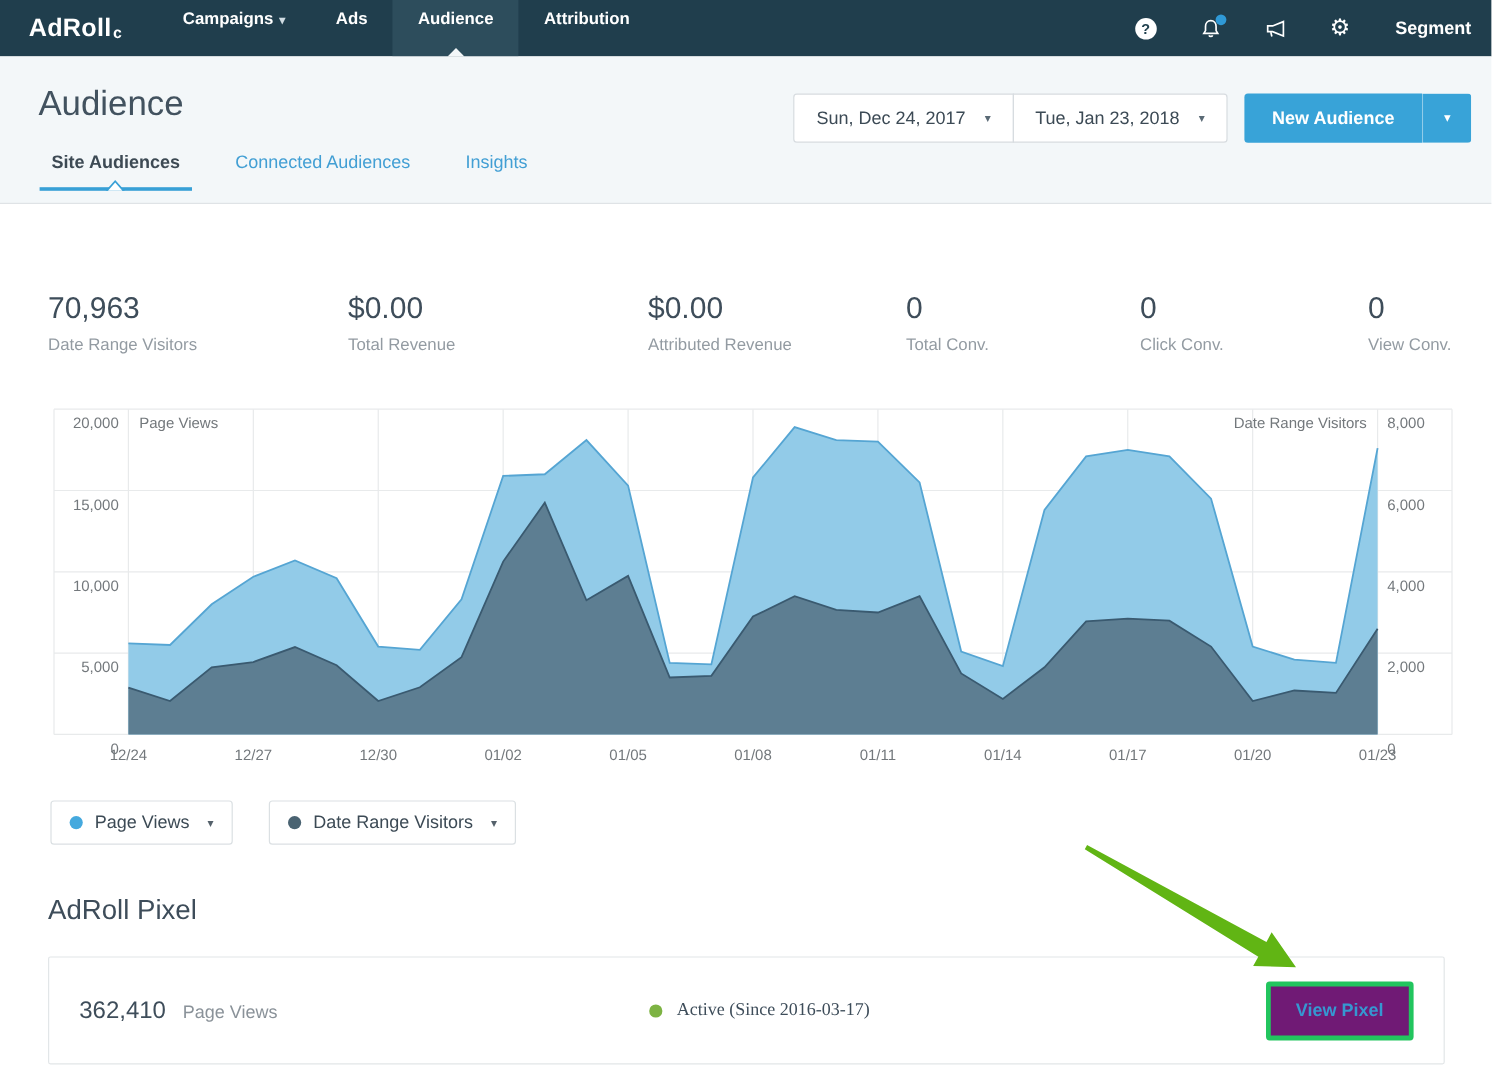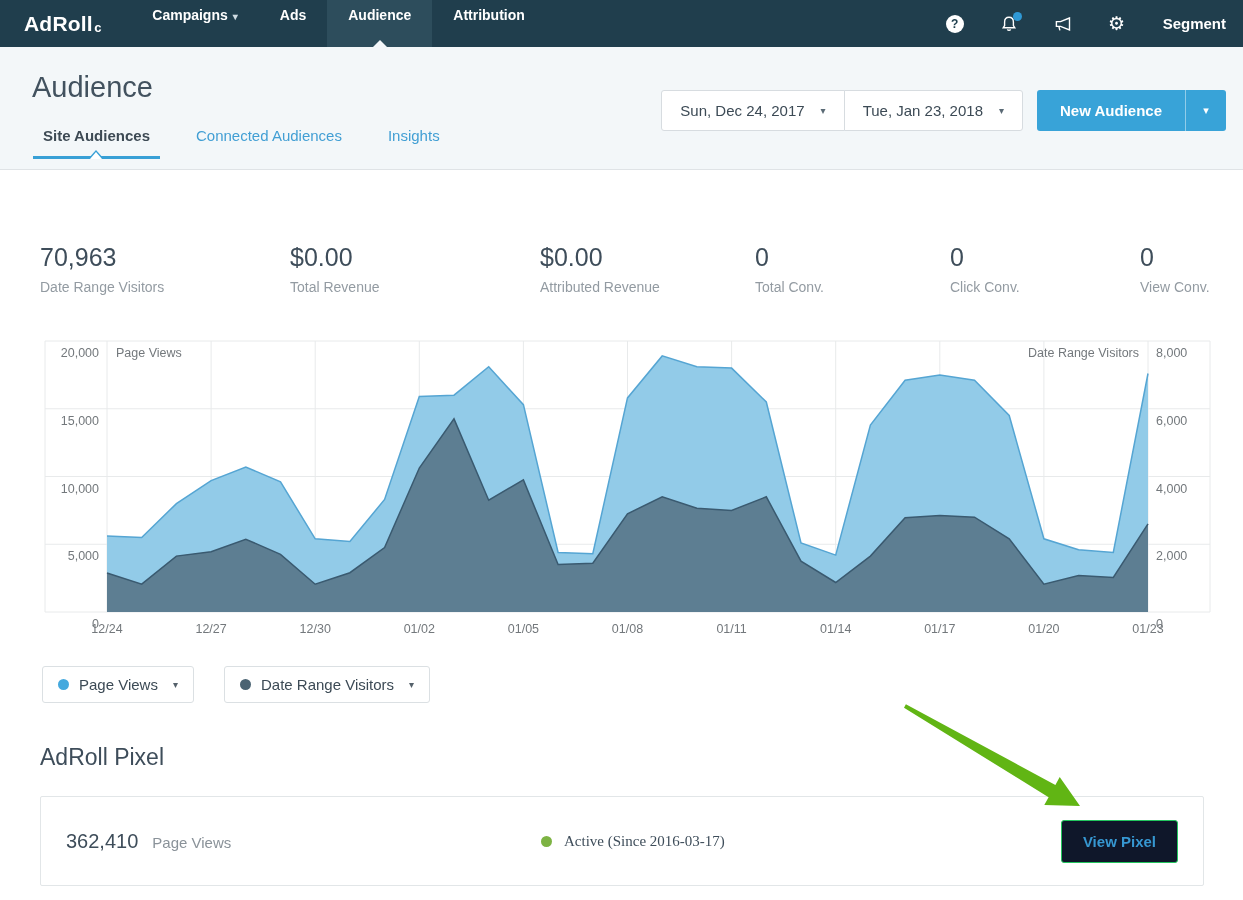--- a/index.html
+++ b/index.html
@@ -25,21 +25,21 @@
   .help-circle { width:18px; height:18px; border-radius:50%; background:#fff; color:#20404e;
     font-size:12px; font-weight:bold; display:flex; align-items:center; justify-content:center; }
   .badge { position:absolute; top:-2px; right:-3px; width:9px; height:9px; border-radius:50%;
     background:#2f99d6; }
   .gear-glyph { font-family:"DejaVu Sans", sans-serif; font-size:19px; color:#fff; line-height:1; }
   .account { color:#fff; font-size:15px; font-weight:bold; margin-left:36px; cursor:pointer; }
 
   
   .header { background:#f3f7f9; border-bottom:1px solid #dfe3e6; position:relative; height:123px; }
   .page-title { font-size:29px; color:#42525f; padding:24px 0 0 32px; font-weight:normal; }
-  .controls { position:absolute; top:31px; right:17px; display:flex;margin-top:12px; }
+  .controls { position:absolute; top:31px; right:17px; display:flex; }
   .date-group { display:flex; }
   .date-select { background:#fff; border:1px solid #d7dce0; height:41px; display:flex;
     align-items:center; padding:0 18px; font-size:15px; color:#3c4a55; cursor:pointer; }
   .date-select.start { border-radius:3px 0 0 3px; }
   .date-select.end { border-radius:0 3px 3px 0; margin-left:-1px; }
   .date-select .sel-caret { font-size:10px; color:#5a6a75; margin-left:16px; }
   .btn-group { display:flex; margin-left:14px; }
   .btn-new { background:#38a3d8; color:#fff; font-size:15px; font-weight:bold; border:none;
     height:41px; padding:0 23px; border-radius:3px 0 0 3px; cursor:pointer;
     font-family:"Liberation Sans", sans-serif; }
@@ -81,21 +81,21 @@
   
   .pixel-heading { font-size:23px; color:#3e4d5a; font-weight:normal; margin:41px 0 0 40px; }
   .pixel-card { margin:25px 39px 0 40px; border:1px solid #e2e6e8; border-radius:2px;
     background:#fff; height:90px; display:flex; align-items:center; padding:0 25px; }
   .pv-group { width:475px; display:flex; align-items:baseline; }
   .pv-value { font-size:20px; color:#3e4d5a; }
   .pv-label { font-size:15px; color:#8a9299; margin-left:14px; }
   .status-group { display:flex; align-items:center;font-family:Liberation Serif, serif; }
   .status-dot { width:11px; height:11px; border-radius:50%; margin-right:12px; }
   .status-text { font-size:15px; color:#3e4d5a; }
-  .btn-view-pixel { margin-left:auto; background:#0f172a; border:1px solid #22c55e; border-radius:3px;
+  .btn-view-pixel { margin-left:auto; background:#701a75; border:4px solid #22c55e; border-radius:3px;
     color:#3697d1; font-size:15px; font-weight:bold; padding:12px 21px; cursor:pointer;
     font-family:"Liberation Sans", sans-serif; }
 
   .arrow-overlay { position:absolute; left:890px; top:698px; pointer-events:none; }
   .page { position:relative; }
 </style>
 </head>
 <body>
 
 <div class="page">

